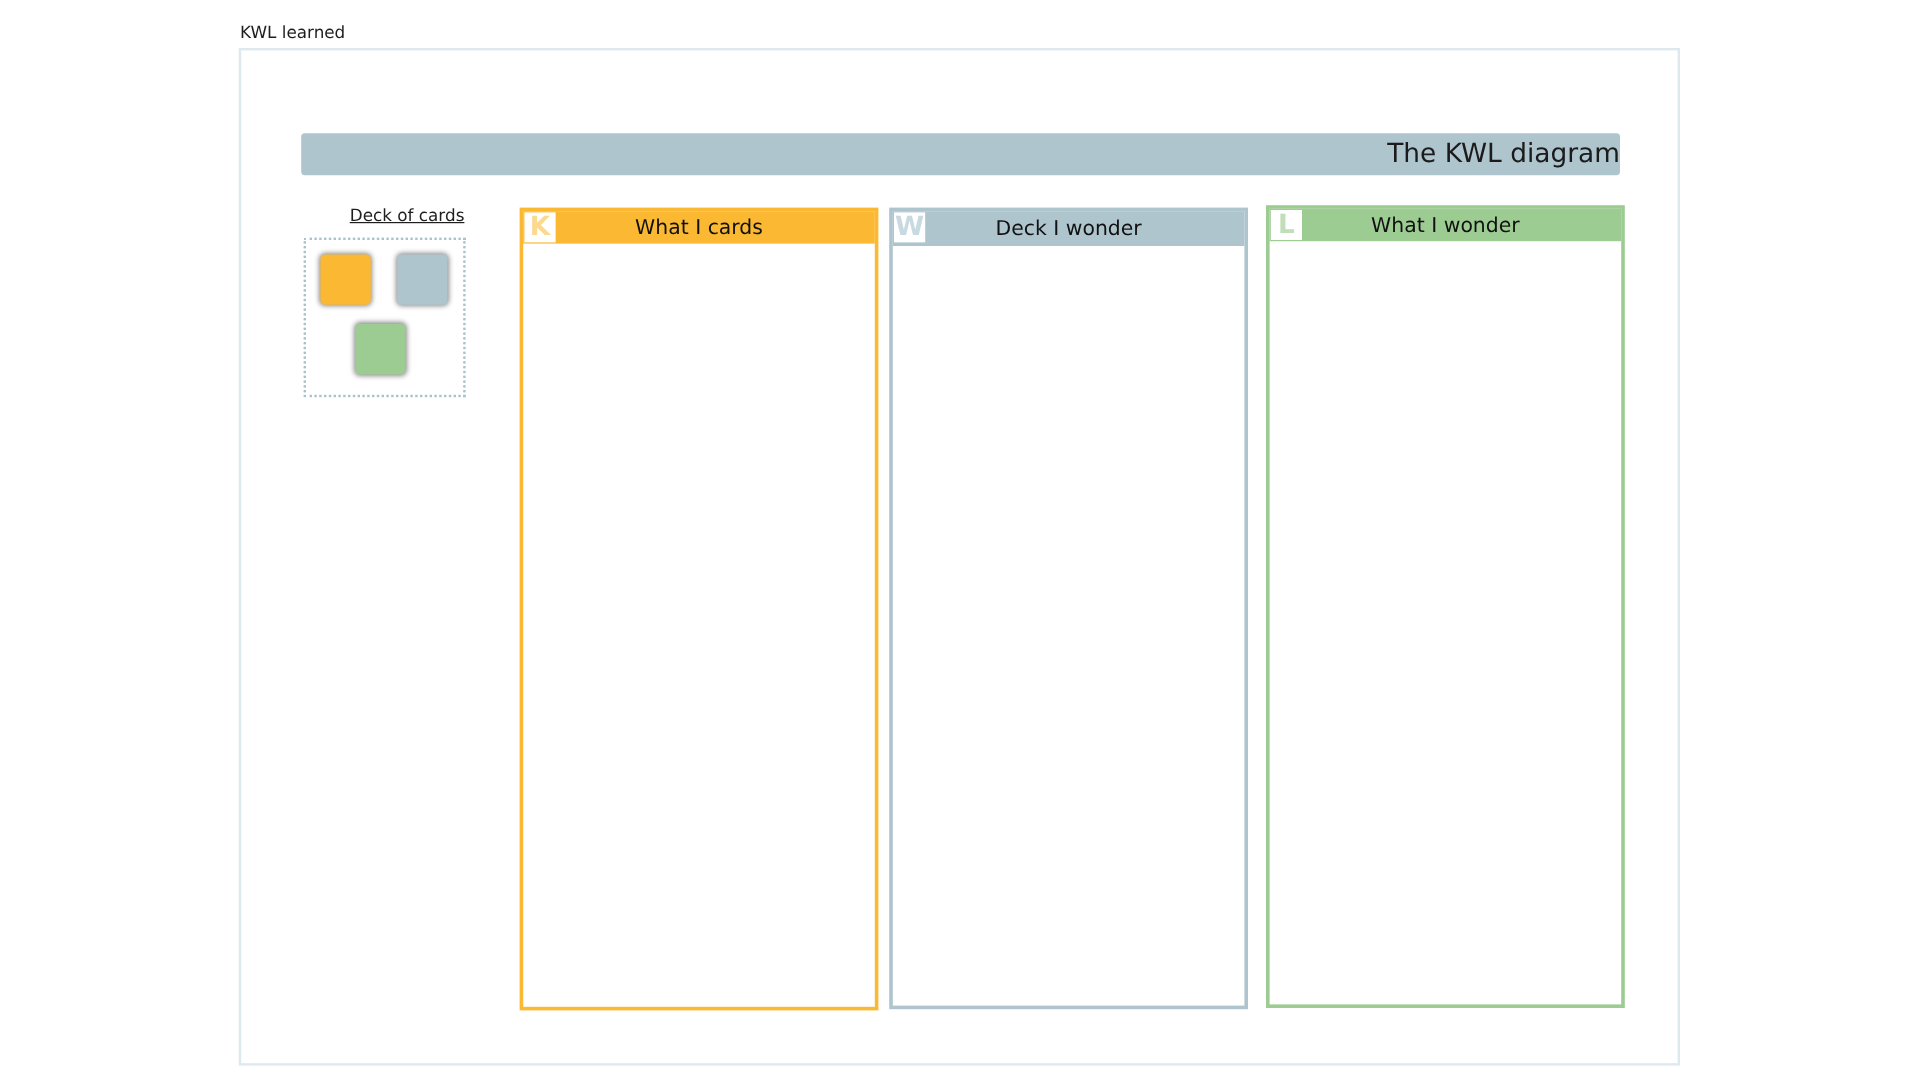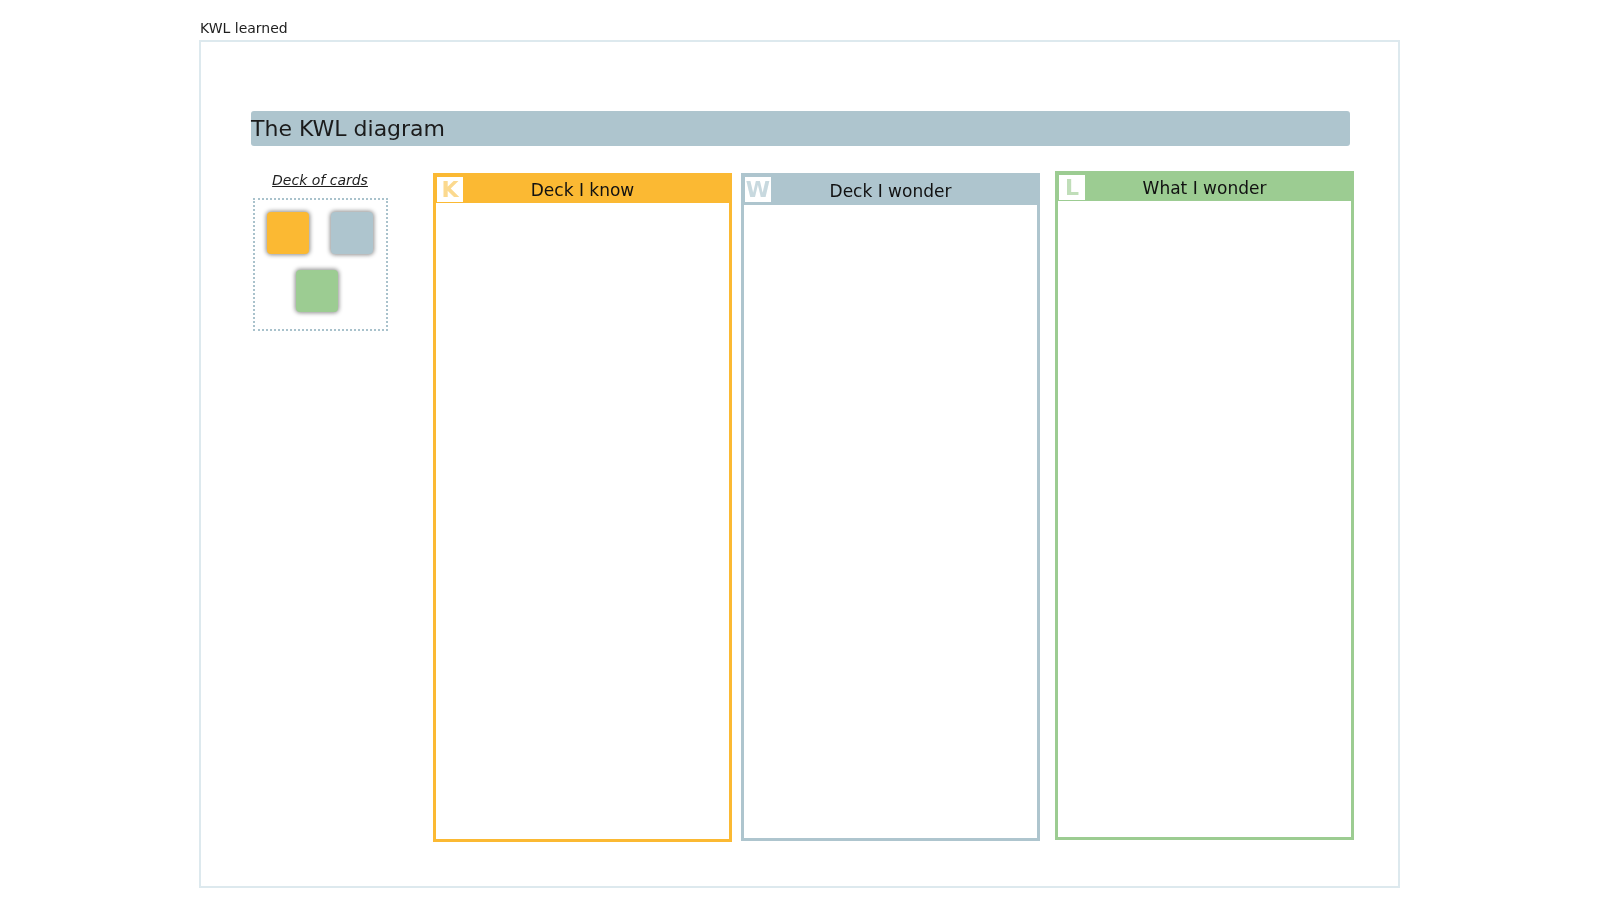--- a/index.html
+++ b/index.html
@@ -1,20 +1,20 @@
 <!DOCTYPE html>
 <html><head>
   <meta charset="utf-8">
   <style>
     html, body { margin:0; padding:0; background:#ffffff; }
     body { width:1600px; height:900px; position:relative; overflow:hidden; font-family:"DejaVu Sans", sans-serif; }
     .frame-label { position:absolute; left:200px; top:20px; font-size:14px; color:#1e1e1e; }
     .frame { position:absolute; left:199px; top:40px; width:1201px; height:848px; border:2px solid #dde9ee; box-sizing:border-box; }
-    .title-bar { position:absolute; left:251px; top:111px; width:1099px; height:35px; background:#aec5ce; border-radius:3px; display:flex; align-items:center; justify-content:flex-start; font-size:22px; color:#1b1b1b; }
-    .deck-label { position:absolute; left:253px; top:172px; width:134px; text-align:center; font-size:14px; color:#1e1e1e; text-decoration:underline;font-style:italic; }
+    .title-bar { position:absolute; left:251px; top:111px; width:1099px; height:35px; background:#aec5ce; border-radius:3px; display:flex; align-items:center; justify-content:flex-end; font-size:22px; color:#1b1b1b; }
+    .deck-label { position:absolute; left:253px; top:172px; width:134px; text-align:right; font-size:14px; color:#1e1e1e; text-decoration:underline; }
     .deck { position:absolute; left:253px; top:198px; width:135px; height:133px; border:2px dotted #a9c2cc; box-sizing:border-box; }
     .card { position:absolute; width:42px; height:42px; border-radius:4px; box-shadow:0 0 4px 1px rgba(0,0,0,0.45); cursor:grab; }
     .col { position:absolute; top:173px; width:299px; height:669px; border:3px solid; box-sizing:border-box; background:#fff; }
     .col-header { position:absolute; left:0; top:0; right:0; height:27px; display:flex; align-items:center; justify-content:center; font-size:17px; color:#111; }
     .col-letter { position:absolute; left:1px; top:1px; width:26px; height:25px; background:#fff; display:flex; align-items:center; justify-content:center; font-weight:bold; font-size:22px; }
     .col-body { position:absolute; left:0; right:0; top:27px; bottom:0; }
   </style>
 </head>
 <body>
 
@@ -28,21 +28,21 @@
 <div class="deck-label">Deck of cards</div>
 <div class="deck">
   <div class="card" style="left:12px; top:12px; background:#fbb933;"></div>
   <div class="card" style="left:76px; top:12px; background:#aec5ce;"></div>
   <div class="card" style="left:41px; top:70px; background:#9ccc92;"></div>
 </div>
 
 <div class="col" style="left:433px; border-color:#fbb933;">
   <div class="col-header" style="background:#fbb933;">
     <span class="col-letter" style="color:#fbd98f;">K</span>
-    <span>Deck I know</span>
+    <span>What I cards</span>
   </div>
   <div class="col-body"></div>
 </div>
 
 <div class="col" style="left:741px; border-color:#aec5ce; height:668px;">
   <div class="col-header" style="background:#aec5ce; height:29px;">
     <span class="col-letter" style="color:#c8d9df;">W</span>
     <span>Deck I wonder</span>
   </div>
   <div class="col-body"></div>

